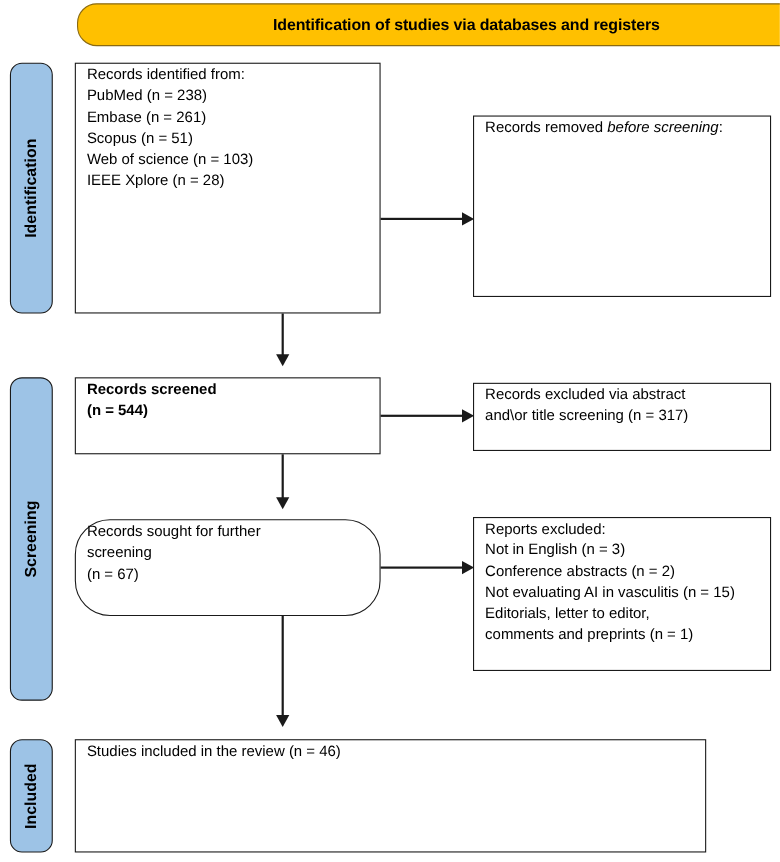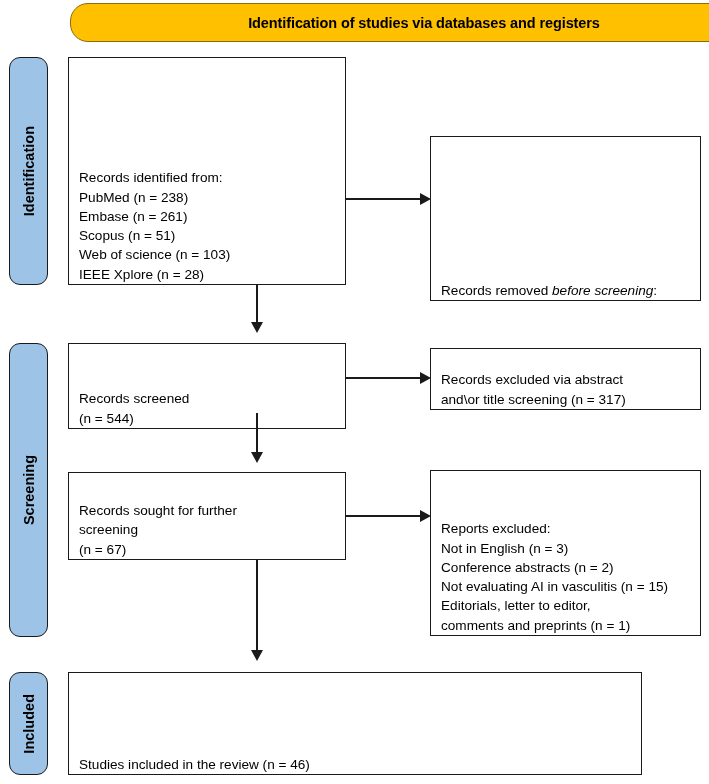--- a/index.html
+++ b/index.html
@@ -56,21 +56,21 @@
     color: #000;
   }
 
   
   .flow-box {
     position: absolute;
     box-sizing: border-box;
     background: #ffffff;
     border: 1.9px solid #1a1a1a;
     display: flex;
-    align-items: flex-end;
+    align-items: flex-start;
   }
   .flow-box .box-text {
     padding: 0 10px;
     font-size: 13.6px;
     line-height: 1.42;
     color: #000;
     white-space: pre-line;
   }
   .flow-box .box-text em {
     font-style: italic;
@@ -128,53 +128,53 @@
 PubMed (n = 238)
 Embase (n = 261)
 Scopus (n = 51)
 Web of science (n = 103)
 IEEE Xplore (n = 28)</div>
   </div>
 
   <div class="conn-h" style="left:346px; top:198px; width:78px;"></div>
   <div class="arrow-right" style="left:420px; top:192.5px;"></div>
 
-  <div class="flow-box" style="left:430px; top:105px; width:271px; height:165px;margin-top:31px;">
+  <div class="flow-box" style="left:430px; top:105px; width:271px; height:165px;">
     <div class="box-text"><span>Records removed </span><em>before screening</em><span>:</span><br></div>
   </div>
 
   <div class="conn-v" style="left:256px; top:285px; width:2px; height:42px;"></div>
   <div class="arrow-down" style="left:250.5px; top:322px;"></div>
 
-  <div class="flow-box" style="left:68px; top:343px; width:278px; height:86px;">
+  <div class="flow-box" style="left:68px; top:343px; width:278px; height:70px;font-weight:bold;">
     <div class="box-text">Records screened
 (n = 544)</div>
   </div>
 
   <div class="conn-h" style="left:346px; top:377px; width:78px;"></div>
   <div class="arrow-right" style="left:420px; top:371.5px;"></div>
 
   <div class="flow-box" style="left:430px; top:348px; width:271px; height:62px;">
     <div class="box-text">Records excluded via abstract
 and\or title screening (n = 317)</div>
   </div>
 
   <div class="conn-v" style="left:256px; top:413px; width:2px; height:44px;"></div>
   <div class="arrow-down" style="left:250.5px; top:452px;"></div>
 
-  <div class="flow-box" style="left:68px; top:472px; width:278px; height:88px;">
+  <div class="flow-box" style="left:68px; top:472px; width:278px; height:88px;border-radius:32px;">
     <div class="box-text">Records sought for further
 screening
 (n = 67)</div>
   </div>
 
   <div class="conn-h" style="left:346px; top:515px; width:78px;"></div>
   <div class="arrow-right" style="left:420px; top:509.5px;"></div>
 
-  <div class="flow-box" style="left:430px; top:470px; width:271px; height:166px;">
+  <div class="flow-box" style="left:430px; top:470px; width:271px; height:140px;">
     <div class="box-text">Reports excluded:
 Not in English (n = 3)
 Conference abstracts (n = 2)
 Not evaluating AI in vasculitis (n = 15)
 Editorials, letter to editor,
 comments and preprints (n = 1)</div>
   </div>
 
   <div class="conn-v" style="left:256px; top:560px; width:2px; height:93px;"></div>
   <div class="arrow-down" style="left:250.5px; top:650px;"></div>

